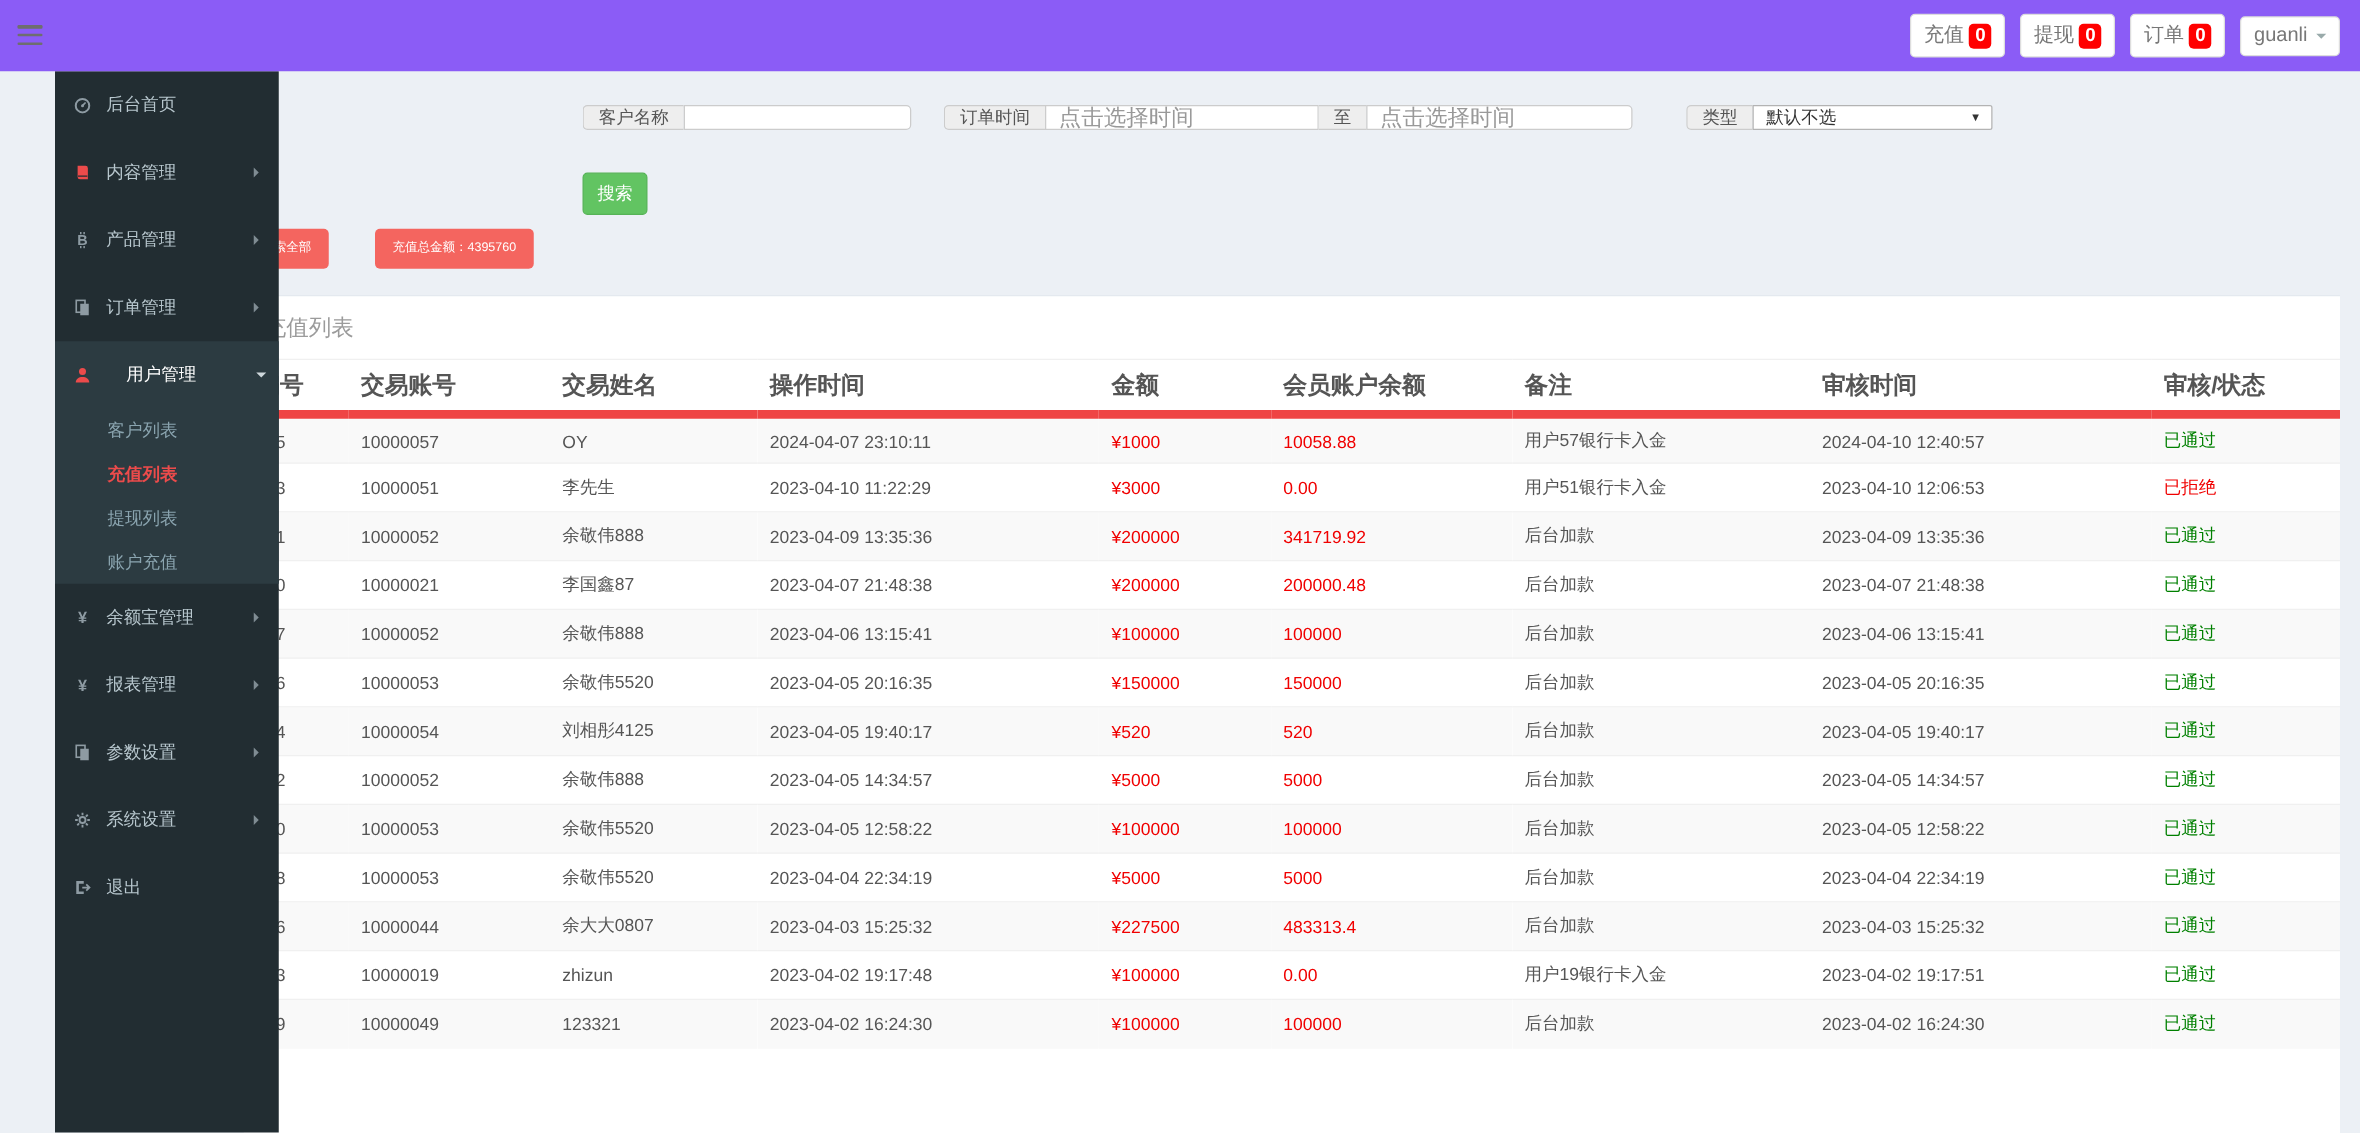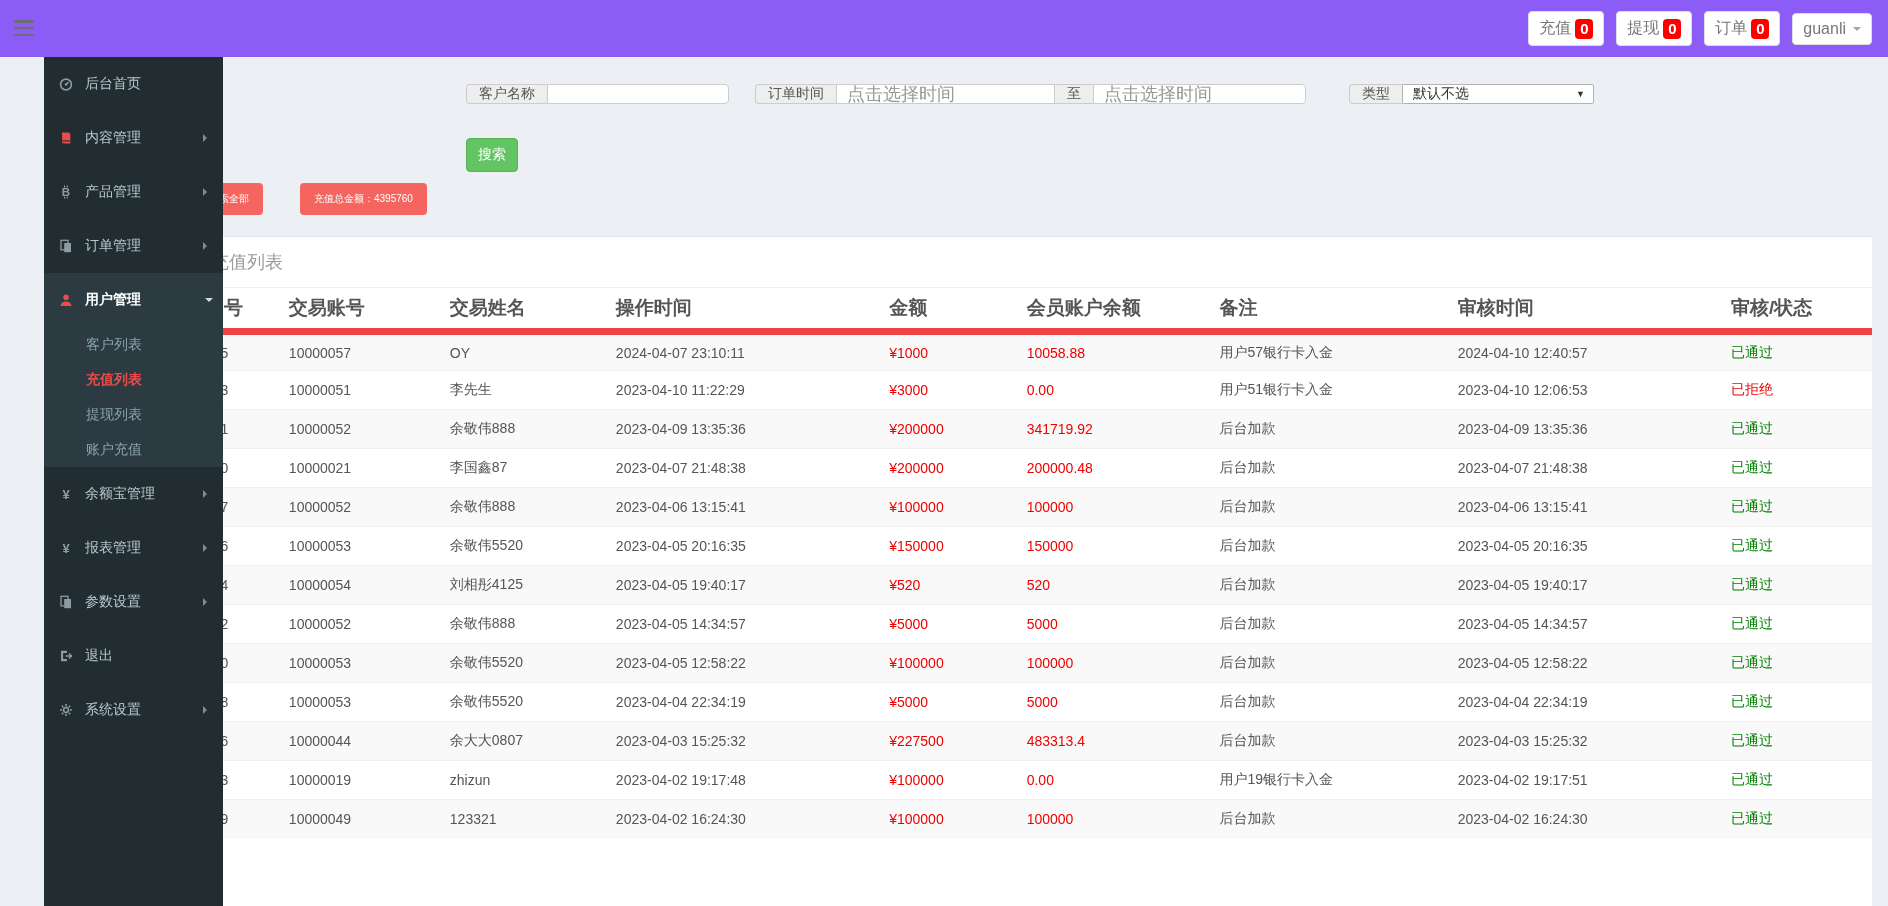--- a/index.html
+++ b/index.html
@@ -44,21 +44,21 @@
     position: absolute; left: 0; top: 57px; width: 179px; bottom: 0;
     background: #222d32; z-index: 4; margin-left: 44px;
   }
   .side-item {
     position: relative; display: flex; align-items: center;
     height: 54px; padding: 0 12px 0 15px; color: #b8c7ce; cursor: pointer;
     text-decoration: none;
   }
   .side-item .sicon { width: 16px; margin-right: 10px; display: inline-flex; color: #8e9ba3; }
   .side-item.icon-red .sicon { color: #ec4b4b; }
-  .side-item.active-parent { color: #fff; font-weight: bold; }
+  .side-item.active-parent { color: #fff; font-weight: normal; gap: 16px; }
   .expanded-block { background: #2c3b41; }
   .caret-r {
     position: absolute; right: 12px; width: 0; height: 0;
     border: 4px solid transparent; border-left-color: #7f8c93;
   }
   .caret-d {
     position: absolute; right: 10px; width: 0; height: 0;
     border: 4px solid transparent; border-top-color: #cfd8dc; margin-top: 4px;
   }
   .sub-item {
@@ -268,46 +268,46 @@
           </svg>
         </span>
         <span>参数设置</span>
         <span class="caret-r"></span>
       </a>
     </div>
     <div>
       <a class="side-item">
         <span class="sicon">
           <svg width="14" height="14" viewBox="0 0 14 14">
-            <path d="M2 1.8h6v2.1H4.1v6.2H8v2.1H2z" fill="currentColor"></path>
-            <path d="M6.8 7h5.4M10 4.5L12.6 7 10 9.5" fill="none" stroke="currentColor" stroke-width="1.4"></path>
-          </svg>
-        </span>
-        <span>退出</span>
-      </a>
-    </div>
-    <div>
-      <a class="side-item">
-        <span class="sicon">
-          <svg width="14" height="14" viewBox="0 0 14 14">
             <circle cx="7" cy="7" r="2.4" fill="none" stroke="currentColor" stroke-width="1.5"></circle>
             <g stroke="currentColor" stroke-width="1.5">
               <line x1="10.8" y1="7" x2="12.9" y2="7"></line>
               <line x1="9.69" y1="9.69" x2="11.17" y2="11.17"></line>
               <line x1="7" y1="10.8" x2="7" y2="12.9"></line>
               <line x1="4.31" y1="9.69" x2="2.83" y2="11.17"></line>
               <line x1="3.2" y1="7" x2="1.1" y2="7"></line>
               <line x1="4.31" y1="4.31" x2="2.83" y2="2.83"></line>
               <line x1="7" y1="3.2" x2="7" y2="1.1"></line>
               <line x1="9.69" y1="4.31" x2="11.17" y2="2.83"></line>
             </g>
           </svg>
         </span>
         <span>系统设置</span>
         <span class="caret-r"></span>
+      </a>
+    </div>
+    <div>
+      <a class="side-item">
+        <span class="sicon">
+          <svg width="14" height="14" viewBox="0 0 14 14">
+            <path d="M2 1.8h6v2.1H4.1v6.2H8v2.1H2z" fill="currentColor"></path>
+            <path d="M6.8 7h5.4M10 4.5L12.6 7 10 9.5" fill="none" stroke="currentColor" stroke-width="1.4"></path>
+          </svg>
+        </span>
+        <span>退出</span>
       </a>
     </div>
   </div>
 
 <div class="main">
 
   <div class="igroup fg1">
     <span class="iaddon first">客户名称</span>
     <input class="itext last" type="text" value="" style="">
   </div>

